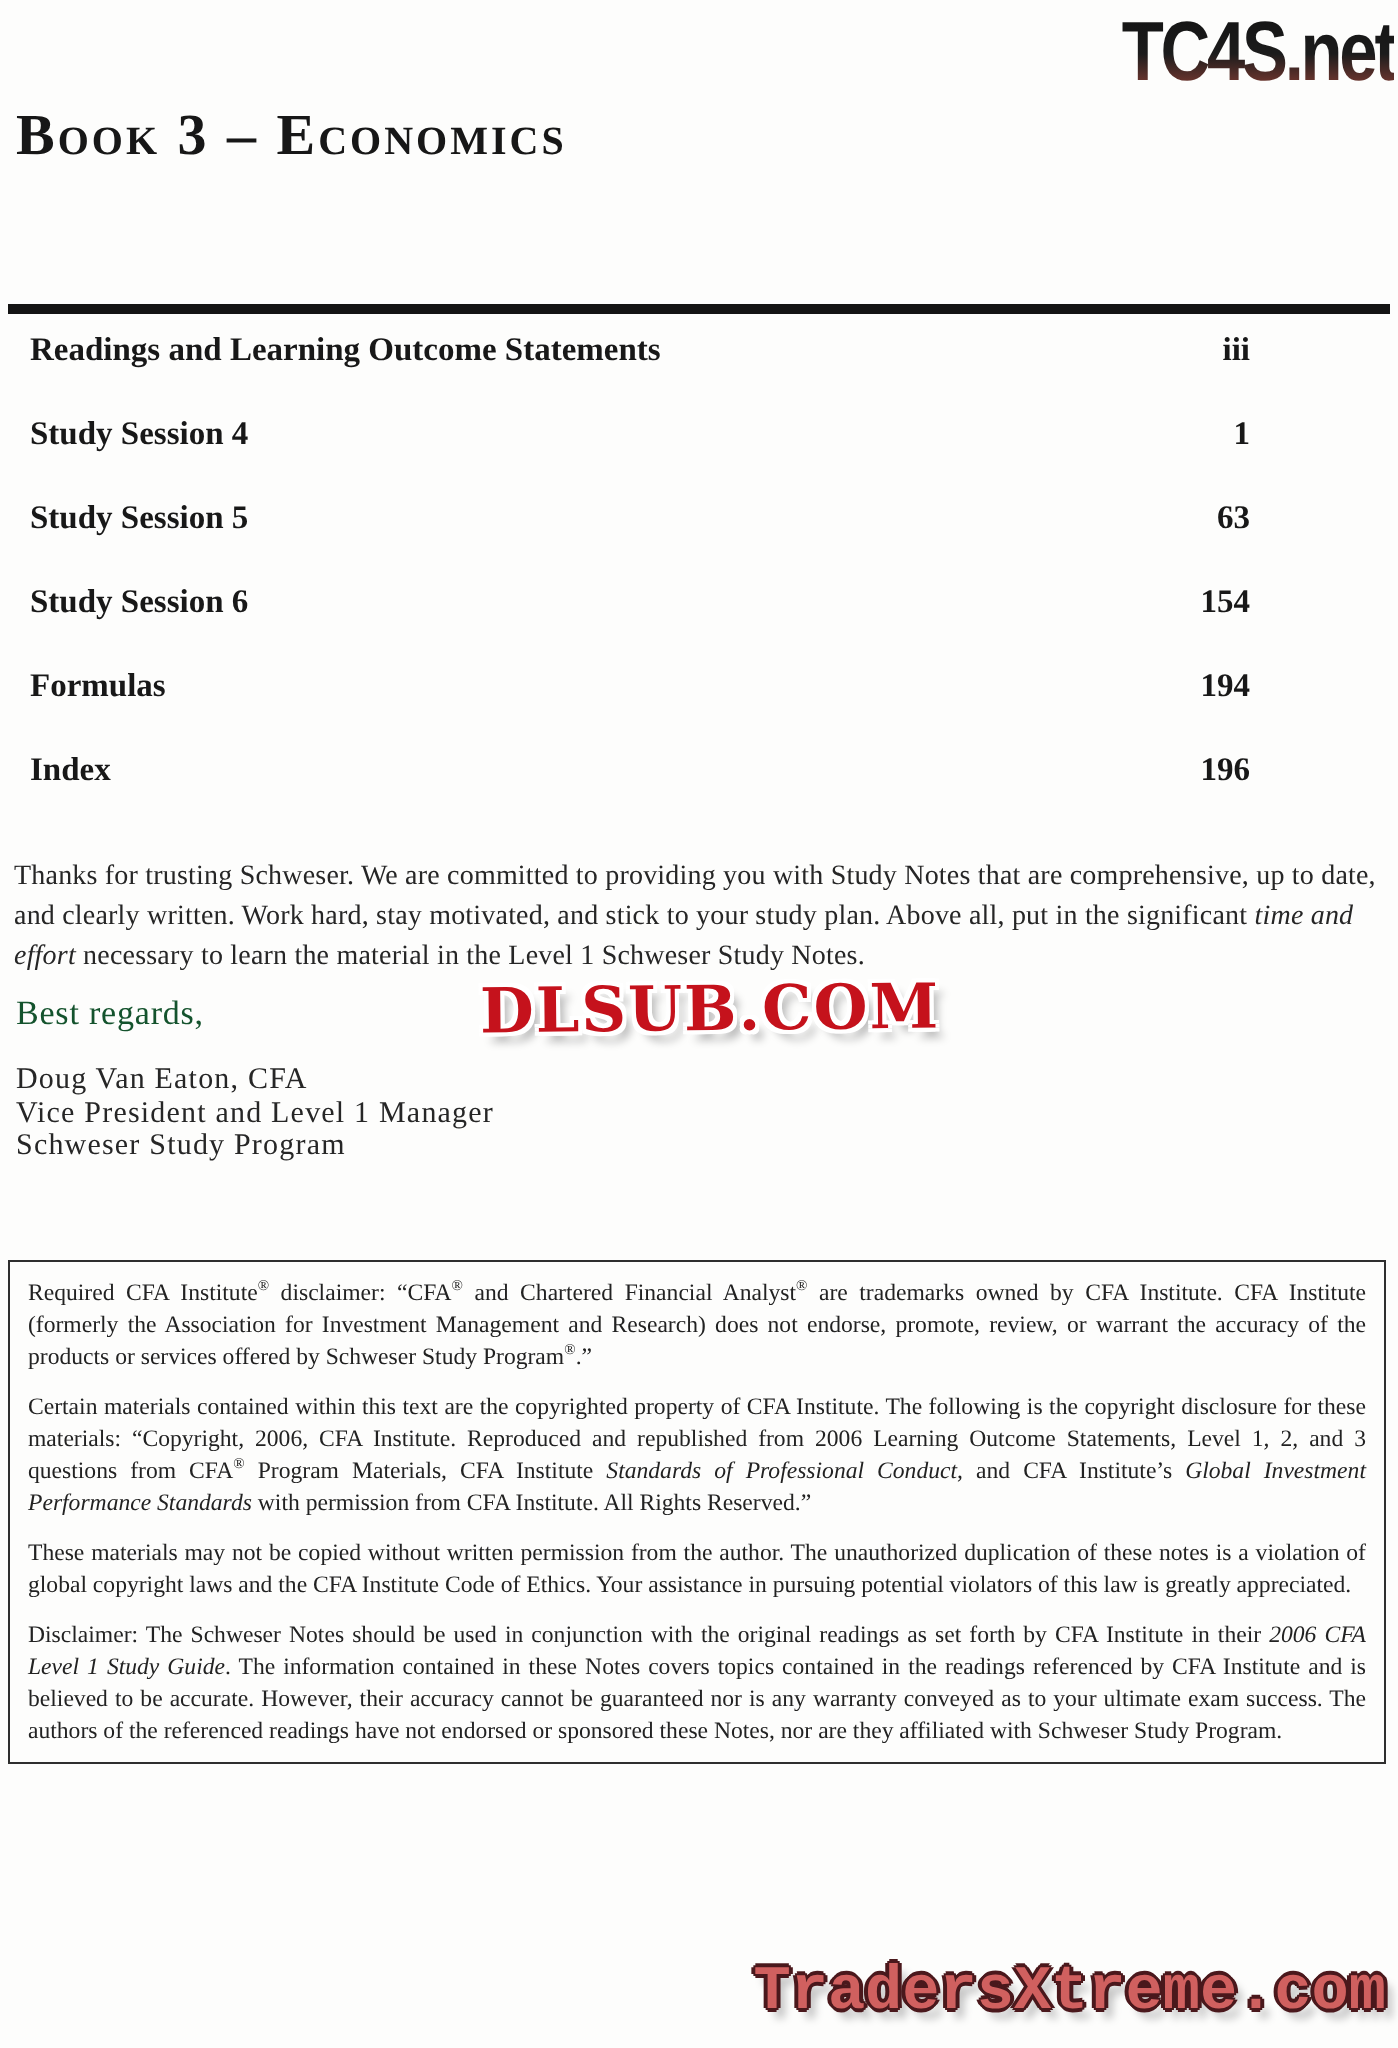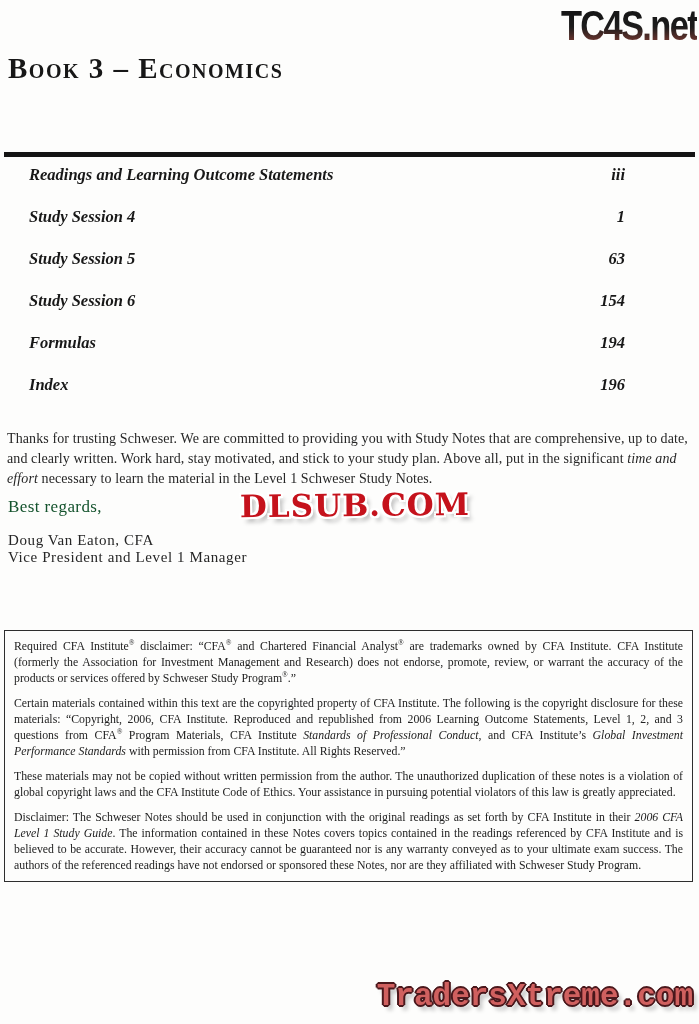--- a/index.html
+++ b/index.html
@@ -40,21 +40,21 @@
   }
 
   
   .toc-rule{
     position:absolute; left:4px; right:4px; top:152px; height:5px;
     background:#141414;
   }
 
   
   .toc{
-    position:absolute; top:166px; left:29px; right:74px;font-style:italic;
+    position:absolute; top:166px; left:15px; right:74px;
   }
   .toc-row{
     display:flex; justify-content:space-between; align-items:baseline;
     font-weight:bold; font-size:16.5px; line-height:17px;
     margin-bottom:25px; color:#181818;
   }
   .toc-row:last-child{ margin-bottom:0; }
   .toc-page{ font-weight:bold; }
 
   
@@ -157,20 +157,21 @@
 
   <p class="intro"><span>Thanks for trusting Schweser. We are committed to providing you with Study Notes that are comprehensive, up to date, and clearly written. Work hard, stay motivated, and stick to your study plan. Above all, put in the significant </span><i>time and effort</i><span> necessary to learn the material in the Level 1 Schweser Study Notes.</span></p>
 
   <p class="closing">Best regards,</p>
 
   <div class="wm-dlsub">DLSUB.COM</div>
 
   <div class="signature">
     <div>Doug Van Eaton, CFA</div>
     <div>Vice President and Level 1 Manager</div>
+    <div>Schweser Study Program</div>
   </div>
 
   <div class="disclaimer">
     <p><span>Required CFA Institute</span><sup>®</sup><span> disclaimer: “CFA</span><sup>®</sup><span> and Chartered Financial Analyst</span><sup>®</sup><span> are trademarks owned by CFA Institute. CFA Institute (formerly the Association for Investment Management and Research) does not endorse, promote, review, or warrant the accuracy of the products or services offered by Schweser Study Program</span><sup>®</sup><span>.”</span></p>
     <p><span>Certain materials contained within this text are the copyrighted property of CFA Institute. The following is the copyright disclosure for these materials: “Copyright, 2006, CFA Institute. Reproduced and republished from 2006 Learning Outcome Statements, Level 1, 2, and 3 questions from CFA</span><sup>®</sup><span> Program Materials, CFA Institute </span><i>Standards of Professional Conduct</i><span>, and CFA Institute’s </span><i>Global Investment Performance Standards</i><span> with permission from CFA Institute. All Rights Reserved.”</span></p>
     <p><span>These materials may not be copied without written permission from the author. The unauthorized duplication of these notes is a violation of global copyright laws and the CFA Institute Code of Ethics. Your assistance in pursuing potential violators of this law is greatly appreciated.</span></p>
     <p><span>Disclaimer: The Schweser Notes should be used in conjunction with the original readings as set forth by CFA Institute in their </span><i>2006 CFA Level 1 Study Guide</i><span>. The information contained in these Notes covers topics contained in the readings referenced by CFA Institute and is believed to be accurate. However, their accuracy cannot be guaranteed nor is any warranty conveyed as to your ultimate exam success. The authors of the referenced readings have not endorsed or sponsored these Notes, nor are they affiliated with Schweser Study Program.</span></p>
   </div>
 
   <div class="wm-traders">TradersXtreme.com</div>

